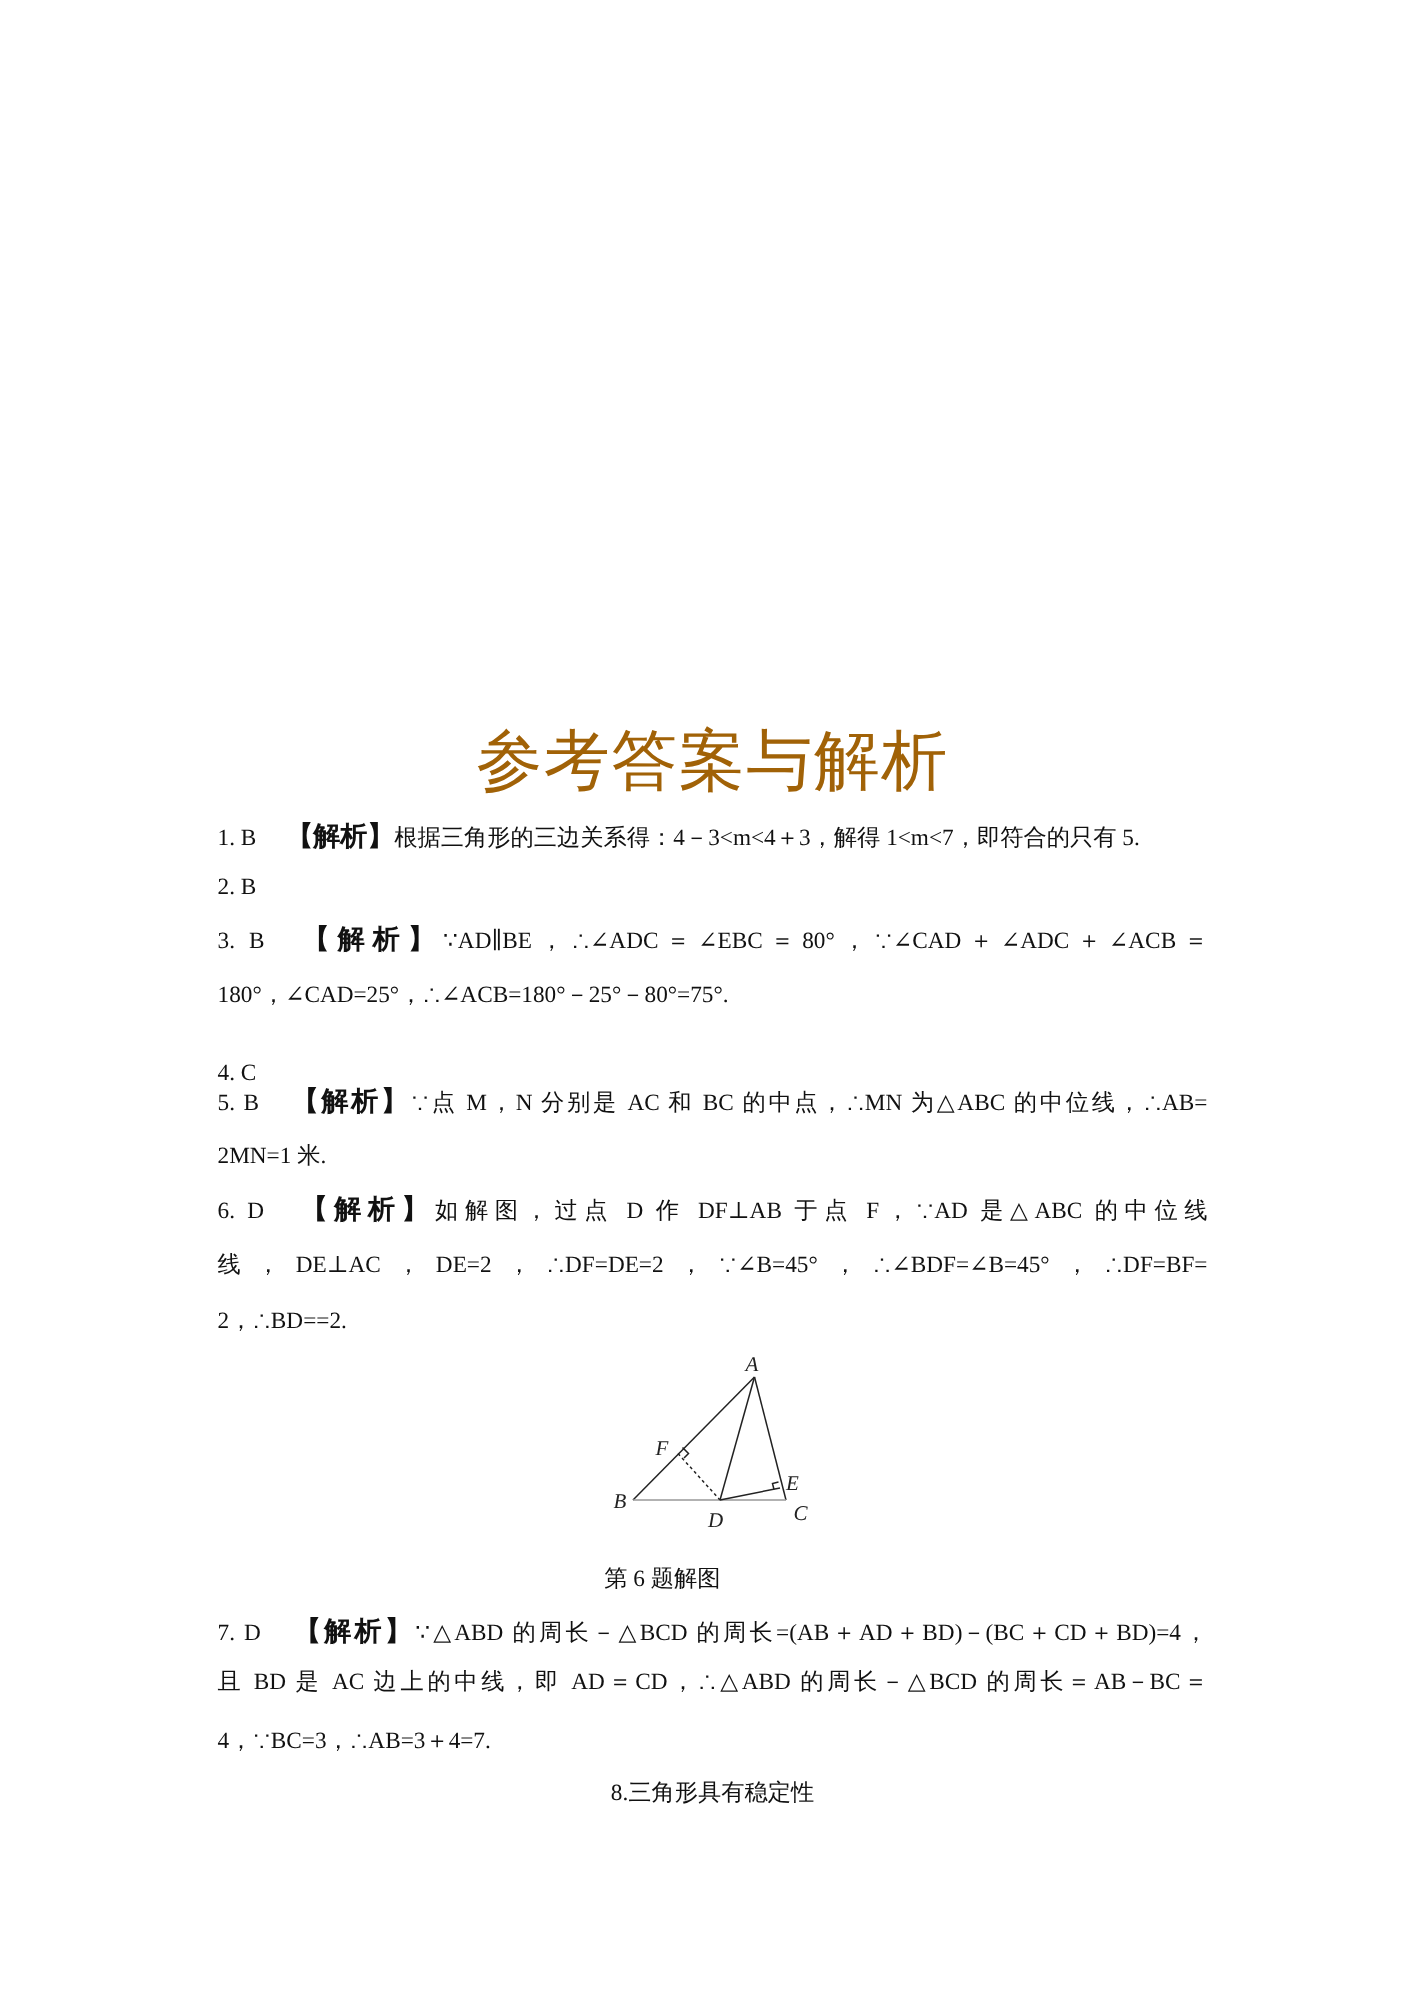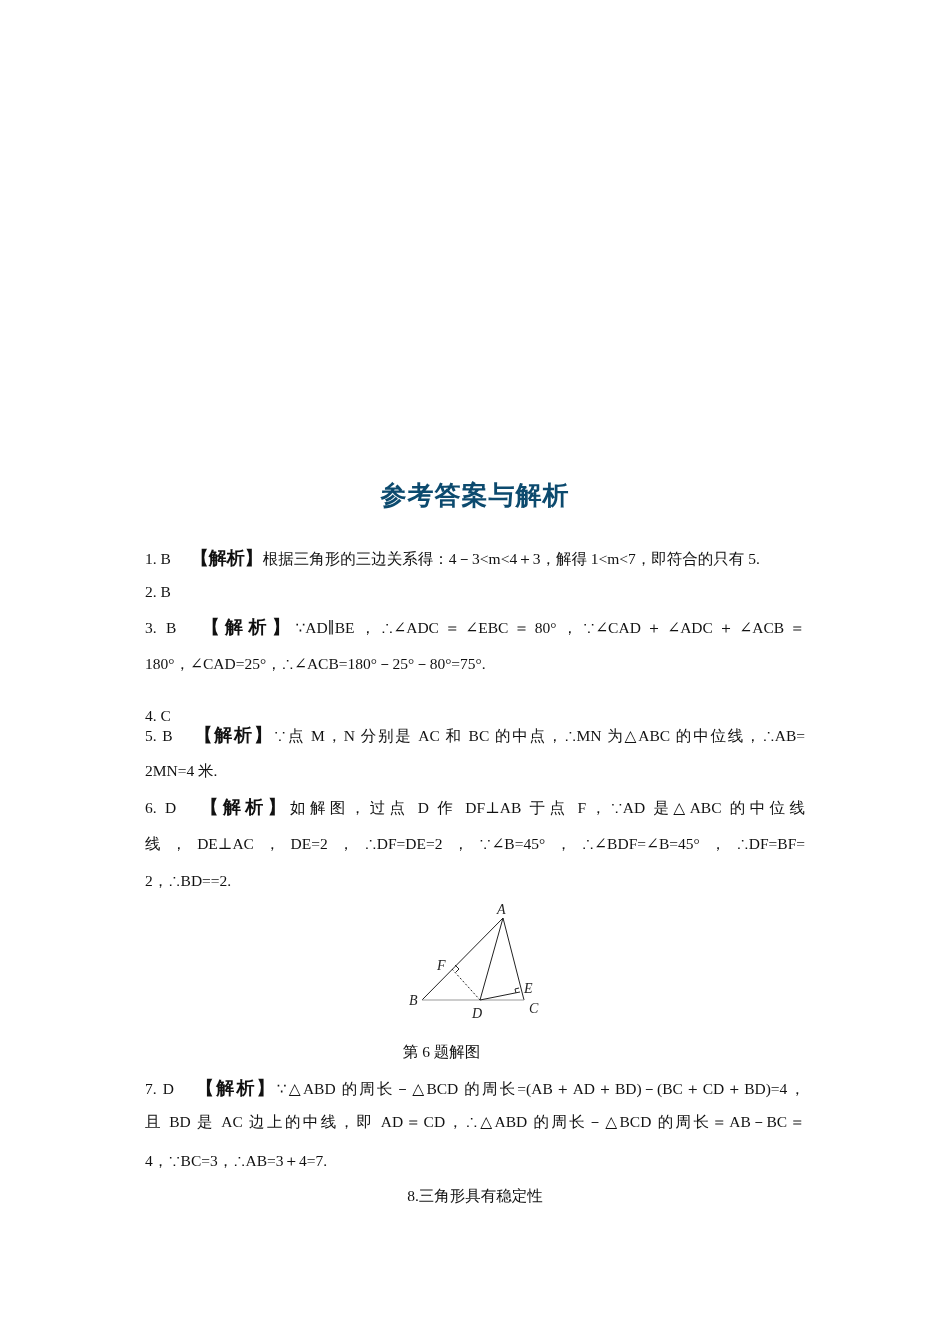--- a/index.html
+++ b/index.html
@@ -1,20 +1,20 @@
 <!DOCTYPE html>
 <html><head>
 <meta charset="utf-8">
 <style>
   html, body { margin:0; padding:0; background:#ffffff; }
   body { width:950px; height:1344px; position:relative; overflow:hidden;
          font-family:"Liberation Serif","DejaVu Serif",serif; color:#111; }
   .title { position:absolute; left:0; width:950px; top:478px; text-align:center;
-           font-family:"DejaVu Sans","Liberation Sans",sans-serif; font-weight:bold;
-           font-size:26px; letter-spacing:1px; color:#0c4a6e; }
+           font-family:"DejaVu Sans","Liberation Sans",sans-serif; font-weight:normal;
+           font-size:44px; letter-spacing:1px; color:#a16207; }
   .line { position:absolute; left:145px; width:660px; font-size:15.5px; white-space:nowrap;
           line-height:20px; }
   .just { text-align:justify; text-align-last:justify; }
   .num { margin-right:20px; }
   .tag { font-weight:bold; font-family:"DejaVu Sans",sans-serif; font-size:18px; }
   .fig { position:absolute; left:400px; top:898px; width:160px; height:130px; }
   .fig-caption { position:absolute; left:0; width:883px; text-align:center; top:1042px;
                  font-size:15.5px; }
 </style>
 </head>
@@ -38,21 +38,21 @@
 </div>
 
 <div class="line" style="top:690px;margin-top:16px;">
   <span class="num">4. C</span>
 </div>
 
 <div class="line just" style="top:725px;">
   <span class="num">5. B</span><span class="tag">【解析】</span><span>∵点 M，N 分别是 AC 和 BC 的中点，∴MN 为△ABC 的中位线，∴AB=</span>
 </div>
 <div class="line" style="top:761px;">
-  <span>2MN=4 米.</span>
+  <span>2MN=1 米.</span>
 </div>
 
 <div class="line just" style="top:797px;">
   <span class="num">6. D</span><span class="tag">【解析】</span><span>如解图，过点 D 作 DF⊥AB 于点 F，∵AD 是△ABC 的中位线</span>
 </div>
 <div class="line just" style="top:834px;">
   <span>线，DE⊥AC，DE=2，∴DF=DE=2，∵∠B=45°，∴∠BDF=∠B=45°，∴DF=BF=</span>
 </div>
 <div class="line" style="top:871px;">
   <span>2，∴BD==2.</span>

